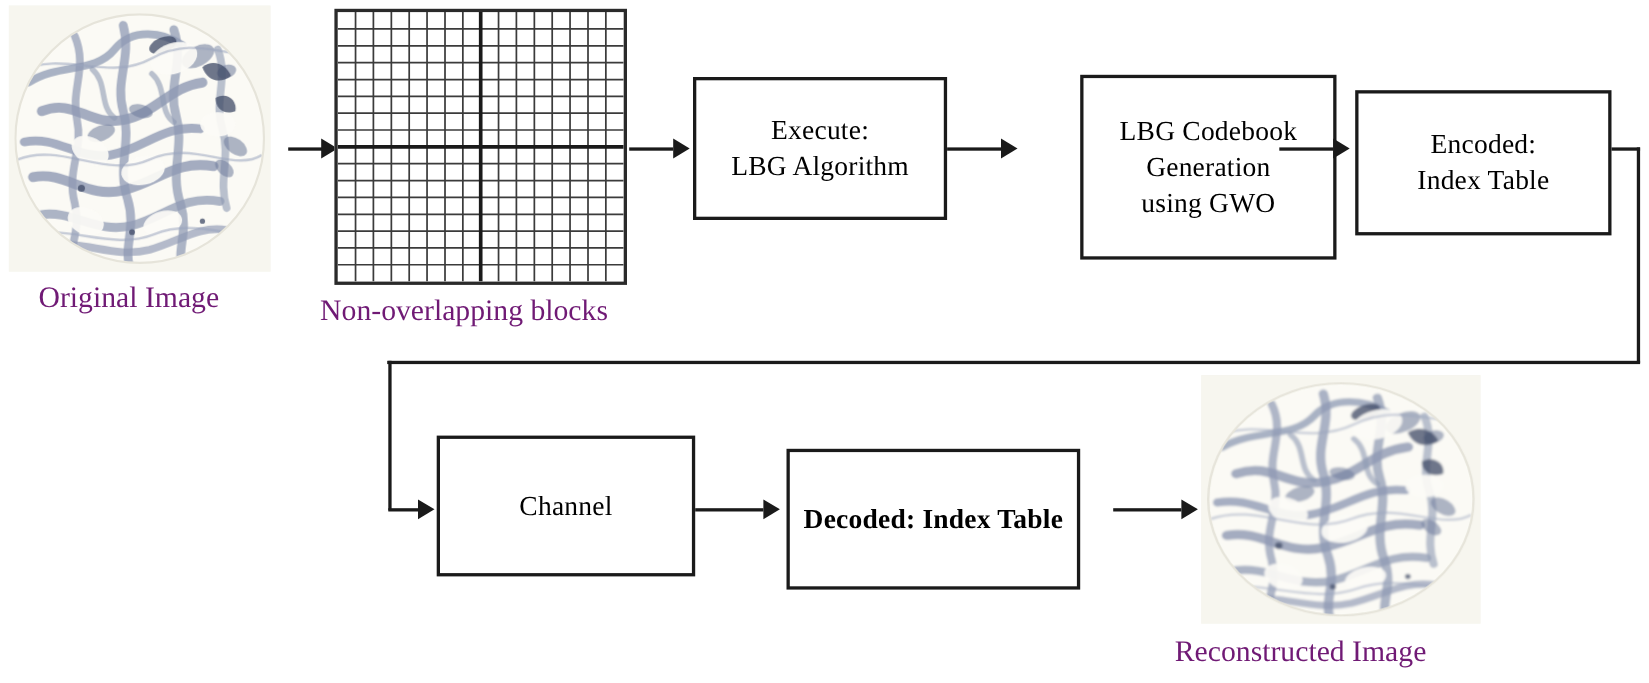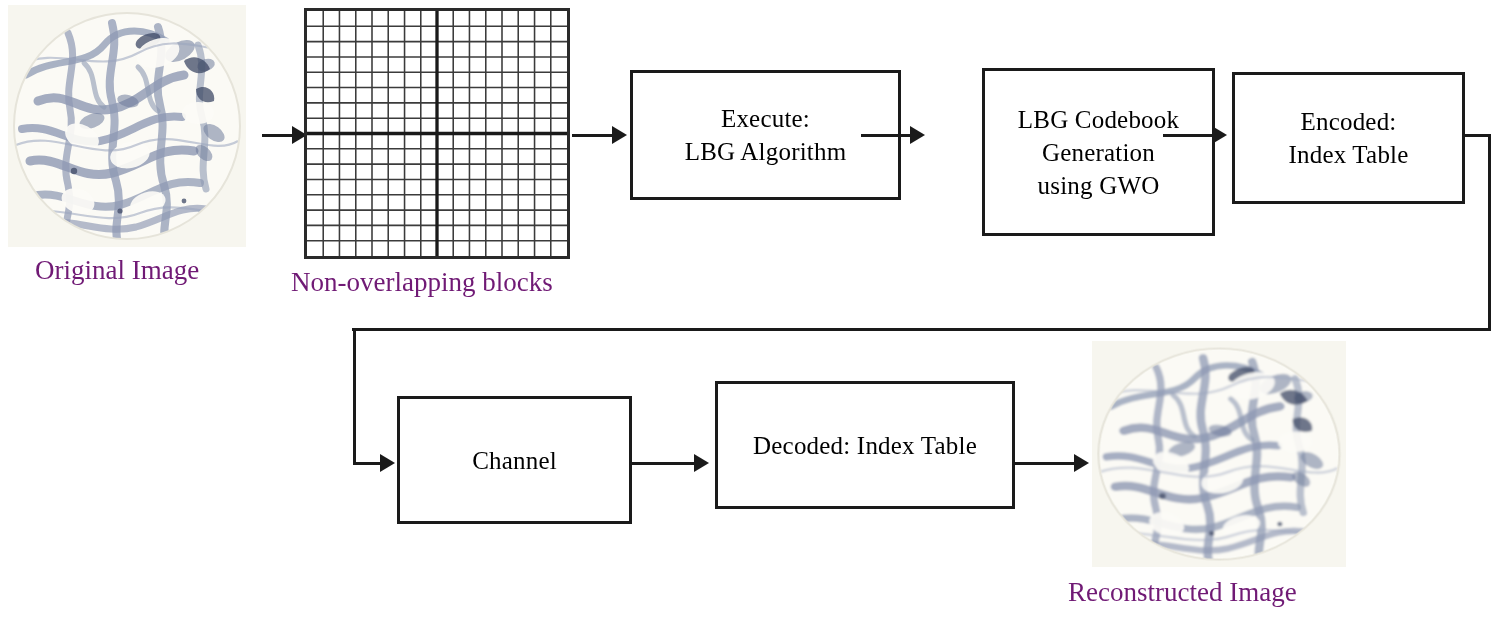--- a/index.html
+++ b/index.html
@@ -186,57 +186,57 @@
         <line x1="133" y1="0" x2="133" y2="251"></line>
         <line x1="0" y1="125.5" x2="266" y2="125.5"></line>
       </g>
     </svg>
   </div>
   <div class="caption" style="left:291px; top:268px;text-align:right;">Non-overlapping blocks</div>
 
   <div class="line-h" style="left:572px; top:134px; width:40px;"></div>
   <div class="arrow-head" style="left:612px; top:126px;"></div>
 
-  <div class="proc-box" style="left:630px; top:70px; width:271px; height:130px;">
+  <div class="proc-box" style="left:630px; top:70px; width:231px; height:130px;">
     <span class="txt">Execute:
 LBG Algorithm</span>
   </div>
 
   <div class="line-h" style="left:861px; top:134px; width:49px;"></div>
   <div class="arrow-head" style="left:910px; top:126px;"></div>
 
   <div class="proc-box" style="left:982px; top:68px; width:233px; height:168px;">
     <span class="txt">LBG Codebook
 Generation
 using GWO</span>
   </div>
 
   <div class="line-h" style="left:1163px; top:134px; width:49px;"></div>
   <div class="arrow-head" style="left:1212px; top:126px;"></div>
 
-  <div class="proc-box" style="left:1232px; top:72px; width:233px; height:132px;">
+  <div class="proc-box" style="left:1232px; top:82px; width:233px; height:132px;">
     <span class="txt">Encoded:
 Index Table</span>
   </div>
 
   <div class="line-h" style="left:1465px; top:134px; width:26px;"></div>
   <div class="line-v" style="left:1488px; top:134px; height:196px;"></div>
   <div class="line-h" style="left:352px; top:328px; width:1139px;"></div>
   <div class="line-v" style="left:353px; top:328px; height:136px;"></div>
   <div class="line-h" style="left:353px; top:462px; width:28px;"></div>
   <div class="arrow-head" style="left:380px; top:454px;"></div>
 
   <div class="proc-box" style="left:397px; top:396px; width:235px; height:128px;">
     <span class="txt">Channel</span>
   </div>
 
   <div class="line-h" style="left:632px; top:462px; width:62px;"></div>
   <div class="arrow-head" style="left:694px; top:454px;"></div>
 
-  <div class="proc-box" style="left:715px; top:381px; width:300px; height:128px;">
+  <div class="proc-box" style="left:715px; top:408px; width:267px; height:128px;font-weight:bold;">
     <span class="txt">Decoded: Index Table</span>
   </div>
 
   <div class="line-h" style="left:1012px; top:462px; width:62px;"></div>
   <div class="arrow-head" style="left:1074px; top:454px;"></div>
 
   <div class="histo" style="left:1092px; top:341px; width:254px; height:226px;">
     <svg viewBox="0 0 238 242" preserveAspectRatio="none" aria-hidden="true">
       <defs>
         <clipPath id="coreClipB">

